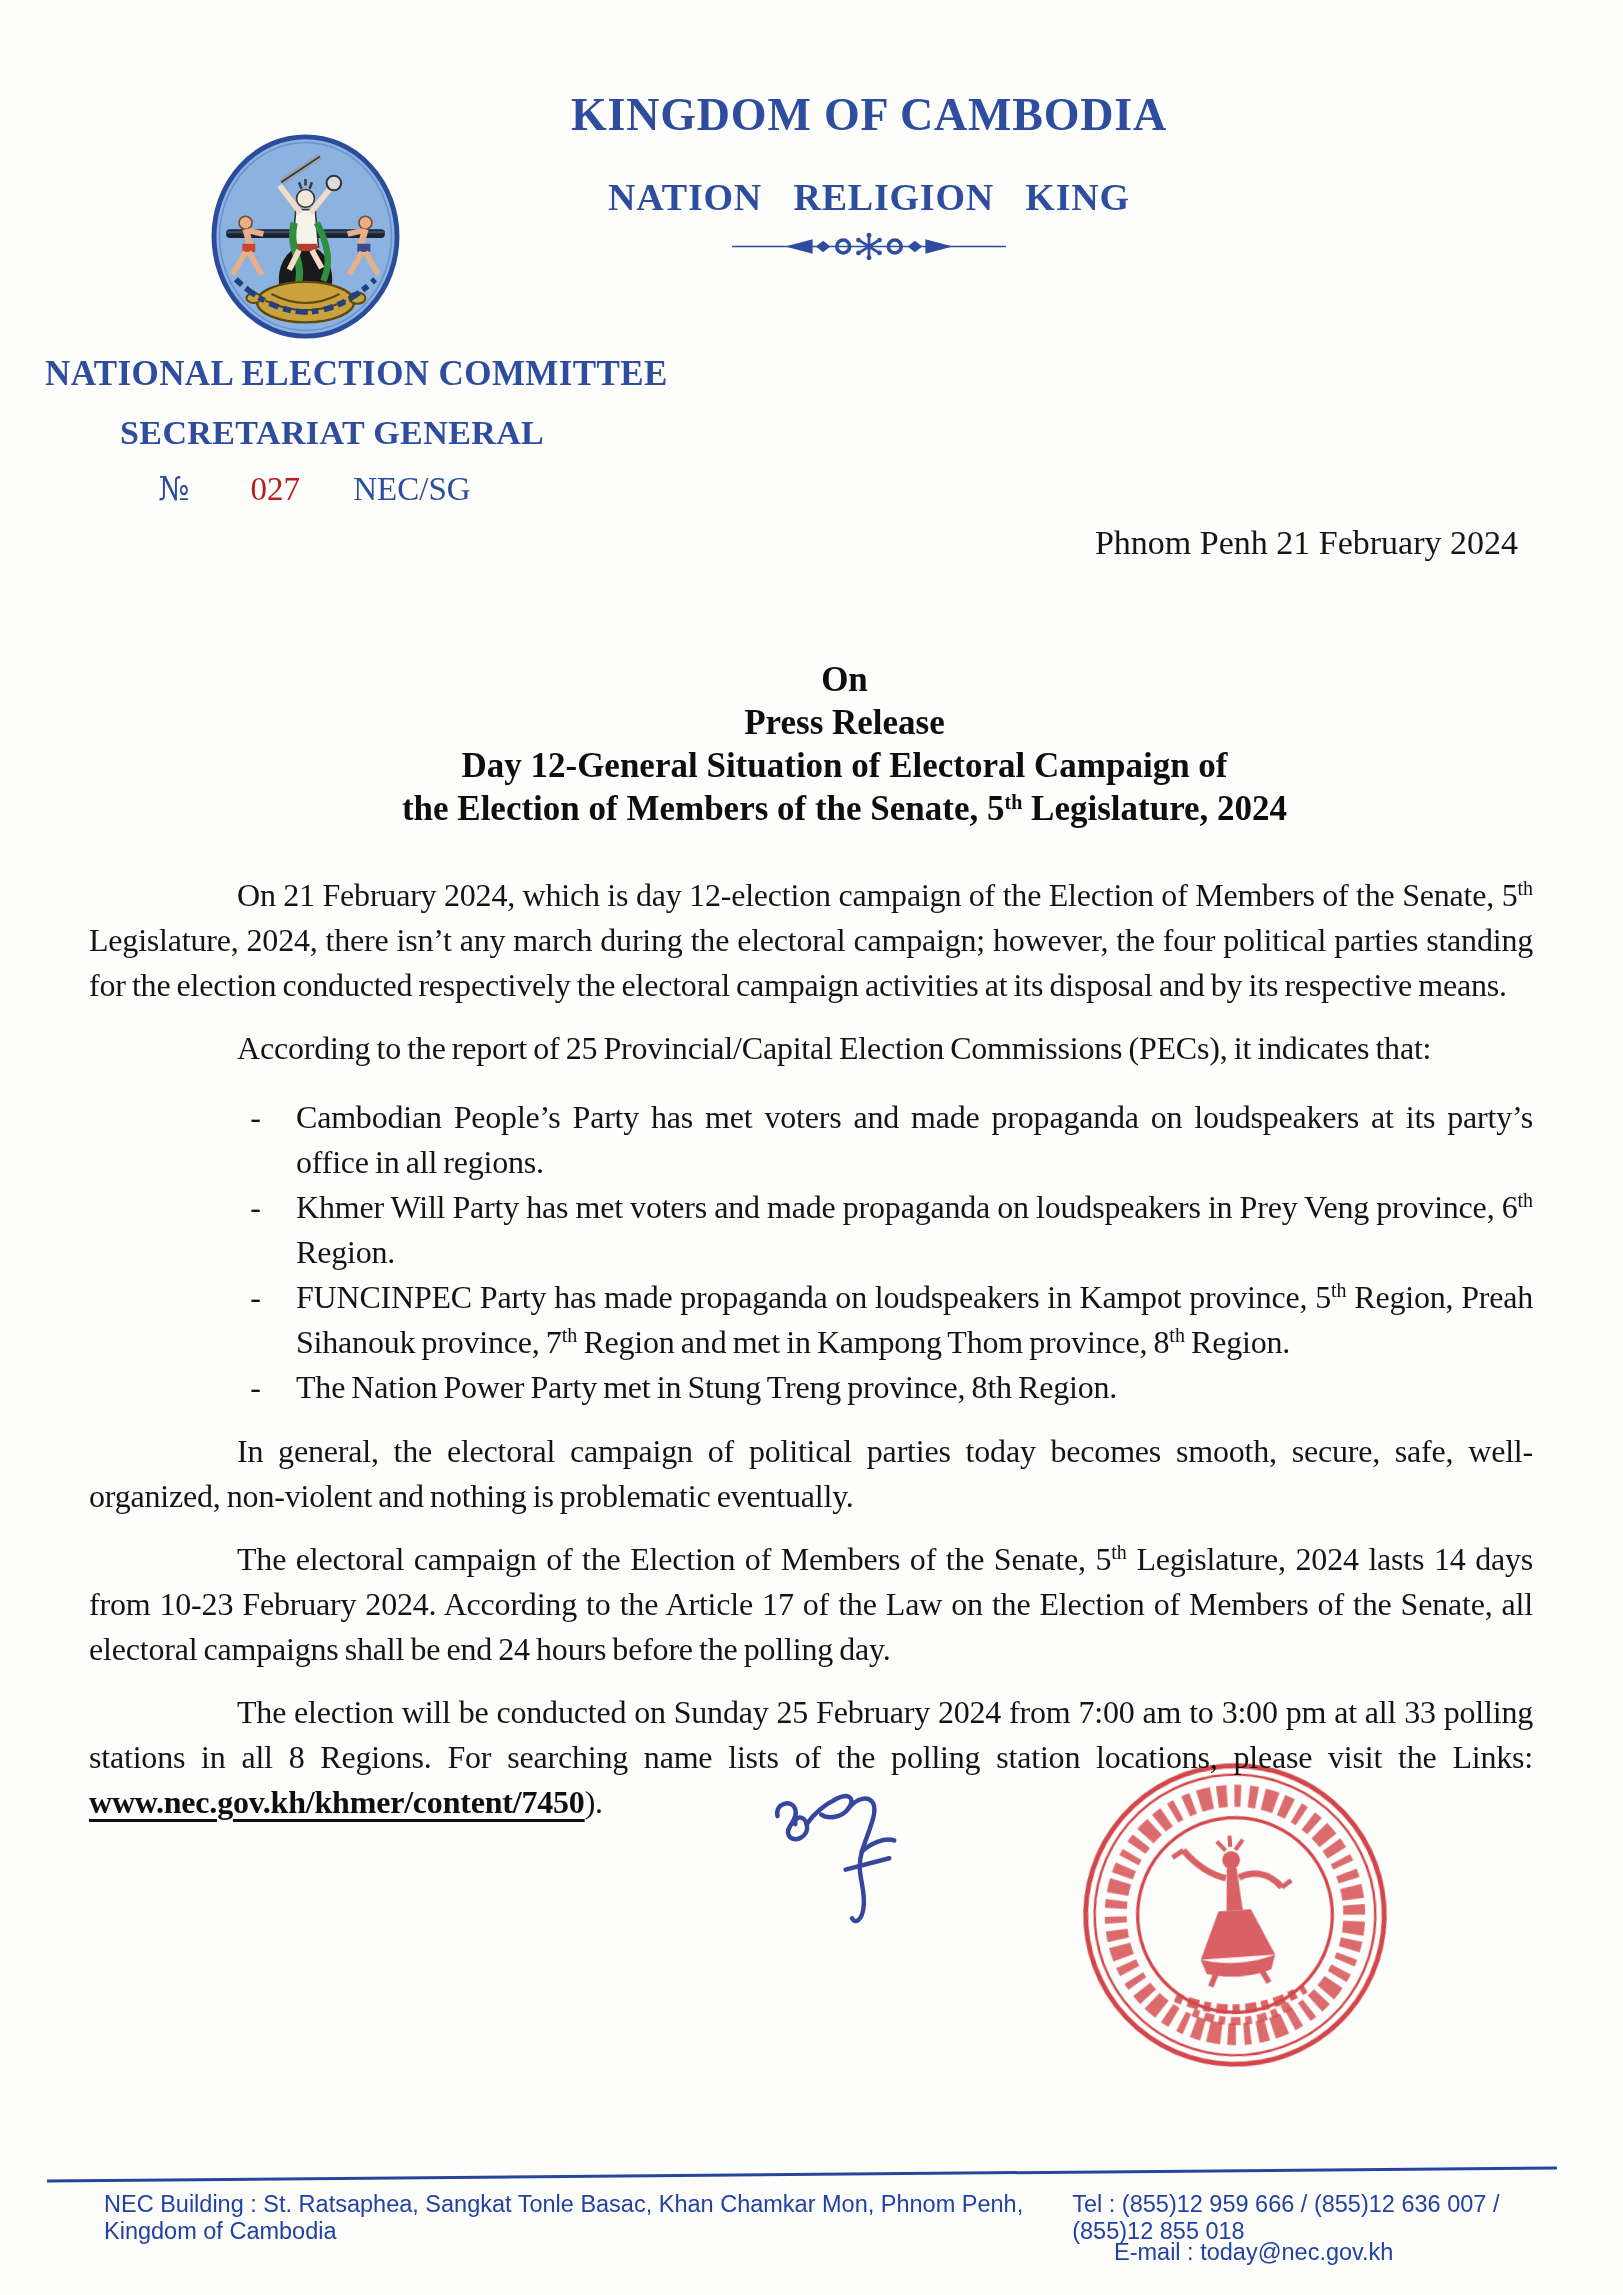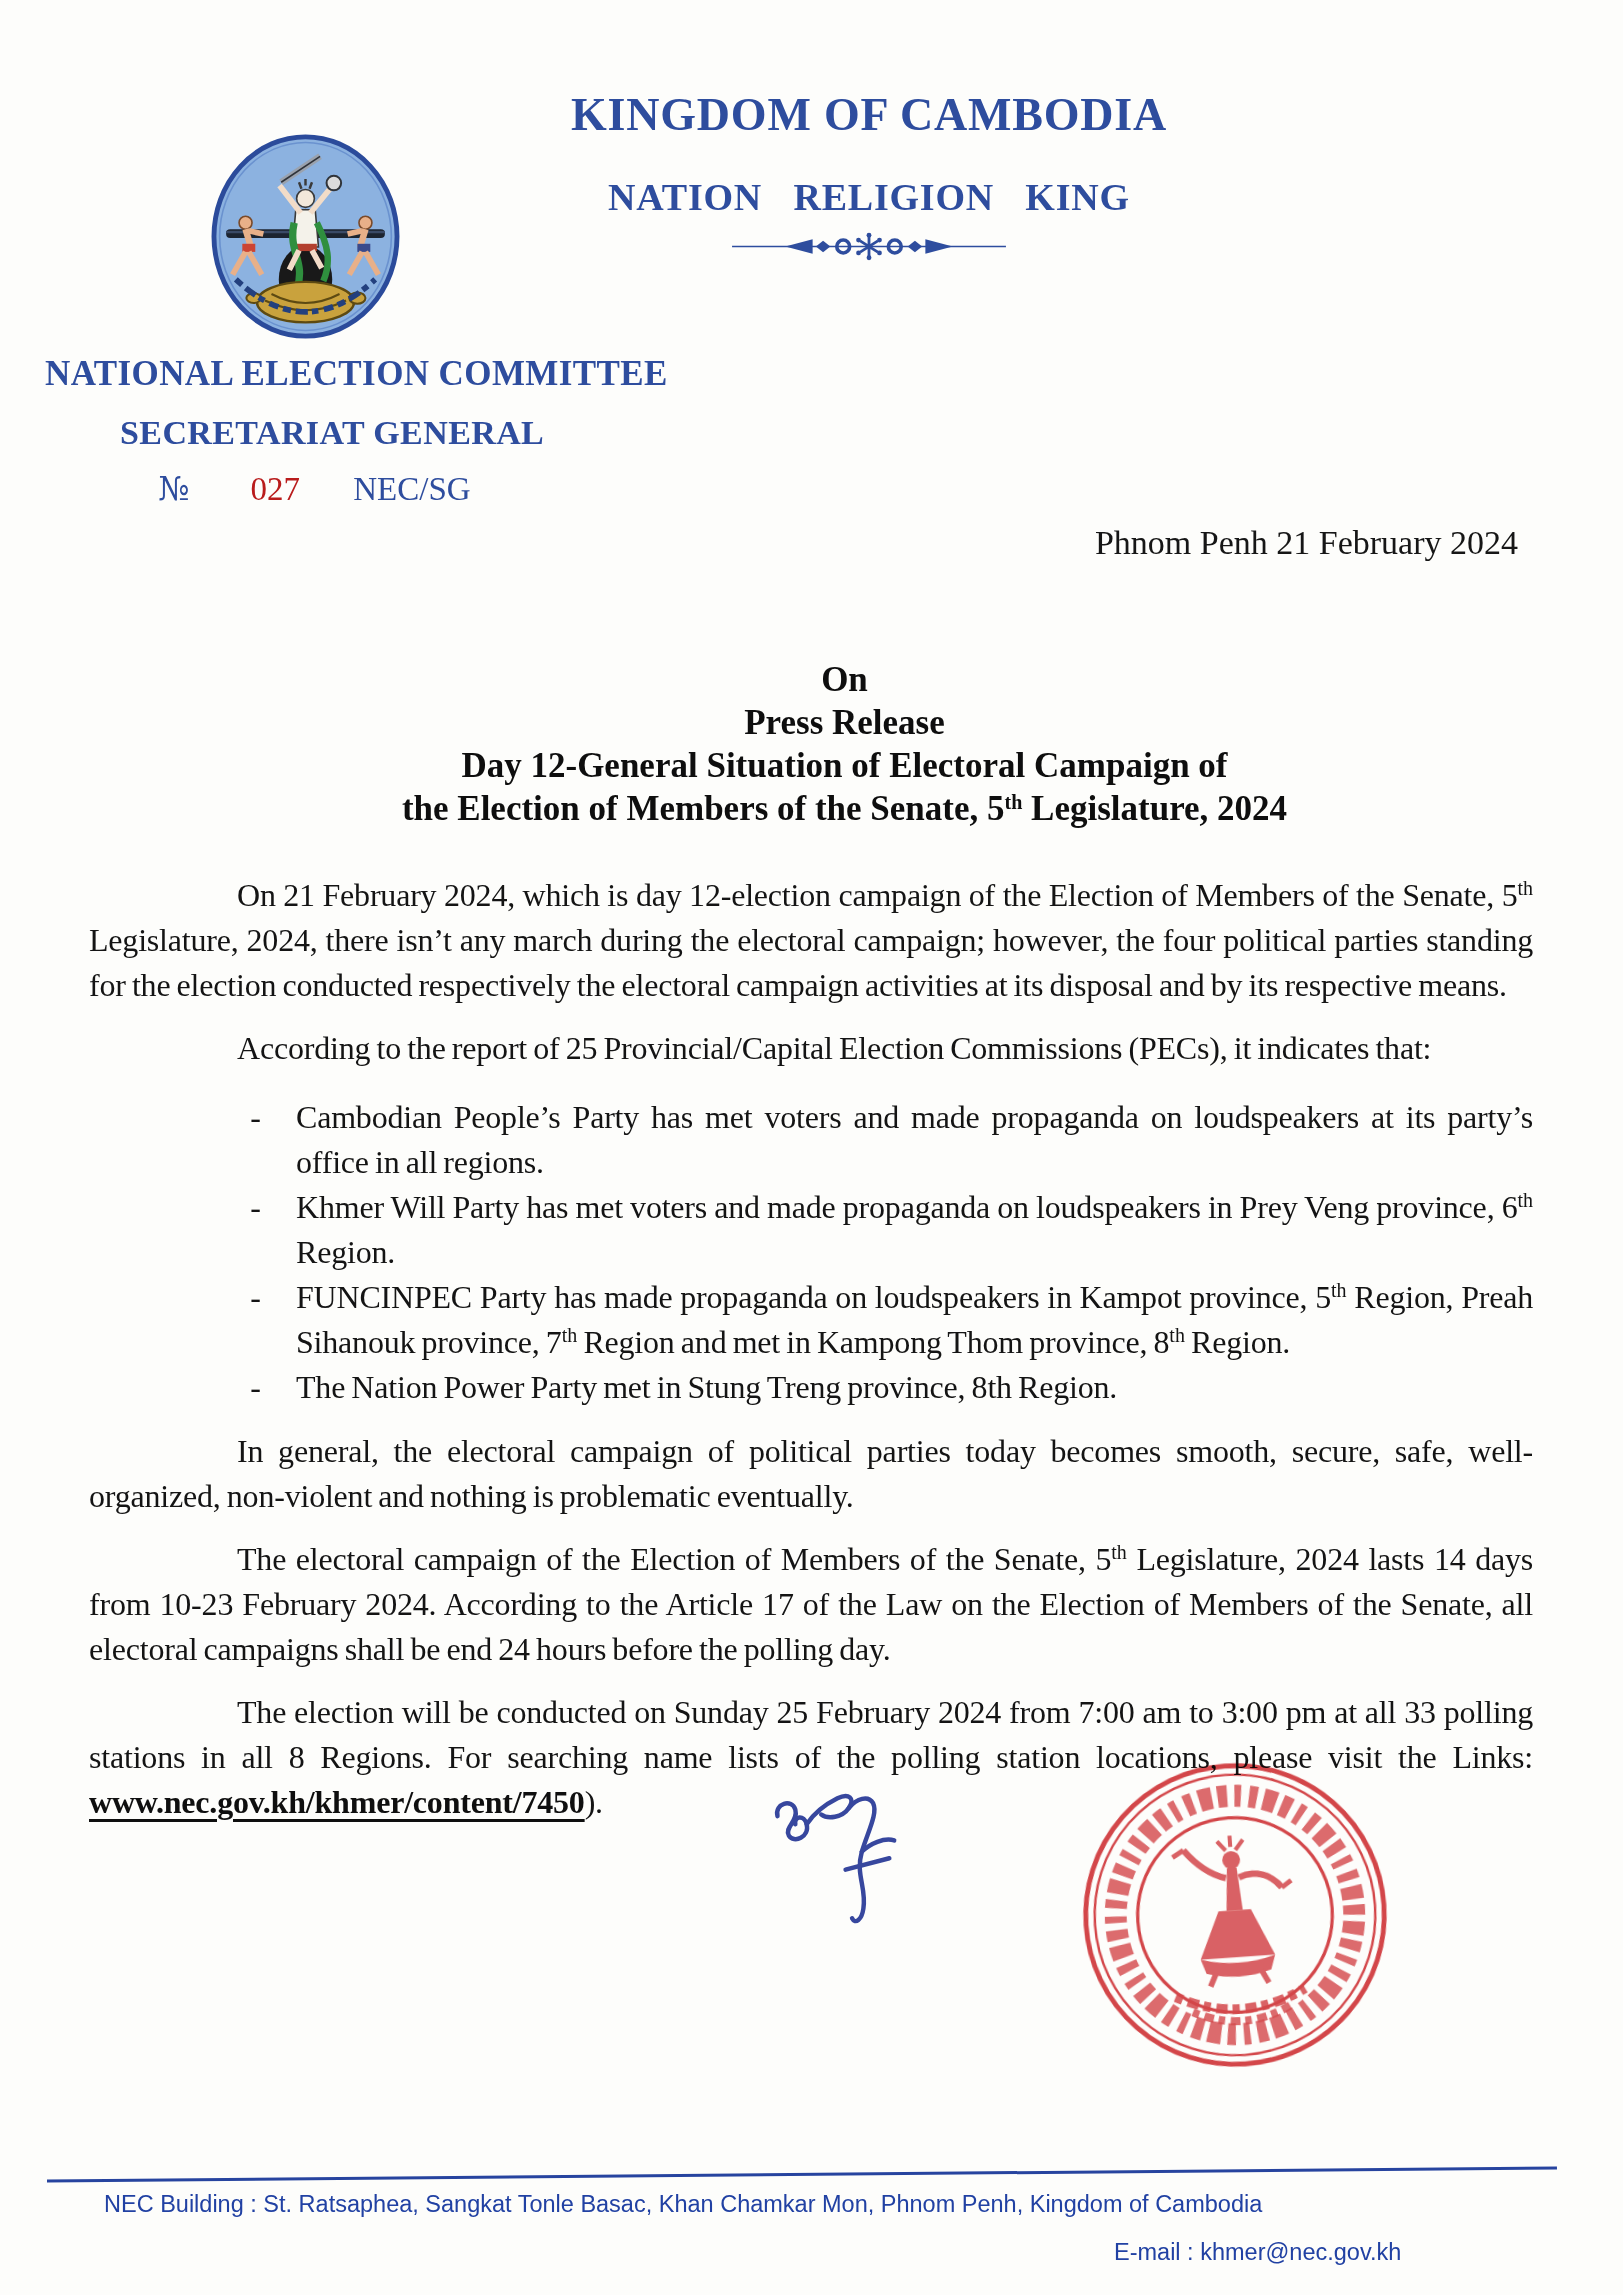--- a/index.html
+++ b/index.html
@@ -202,17 +202,18 @@
         <path d="M176,190 L150,248 L242,248 L216,190 Z" stroke="none"></path>
         <path d="M150,248 Q196,262 242,248 L236,266 Q196,278 156,266 Z" stroke="none"></path>
         <path d="M168,266 L160,282 M224,266 L232,282" stroke-width="7" fill="none"></path>
       </g>
     </svg>
   </div>
 
   <div class="footer-line"></div>
   <div class="footer-row">
     <span>NEC Building : St. Ratsaphea, Sangkat Tonle Basac, Khan Chamkar Mon, Phnom Penh, Kingdom of Cambodia</span>
-  </div>
-  <div class="footer-email">E-mail : khmer@nec.gov.kh</div>
+    <span>Tel : (855)12 959 666 / (855)12 636 007 / (855)12 855 018</span>
+  </div>
+  <div class="footer-email">E-mail : today@nec.gov.kh</div>
 
 </div>
 
 
 </body></html>

